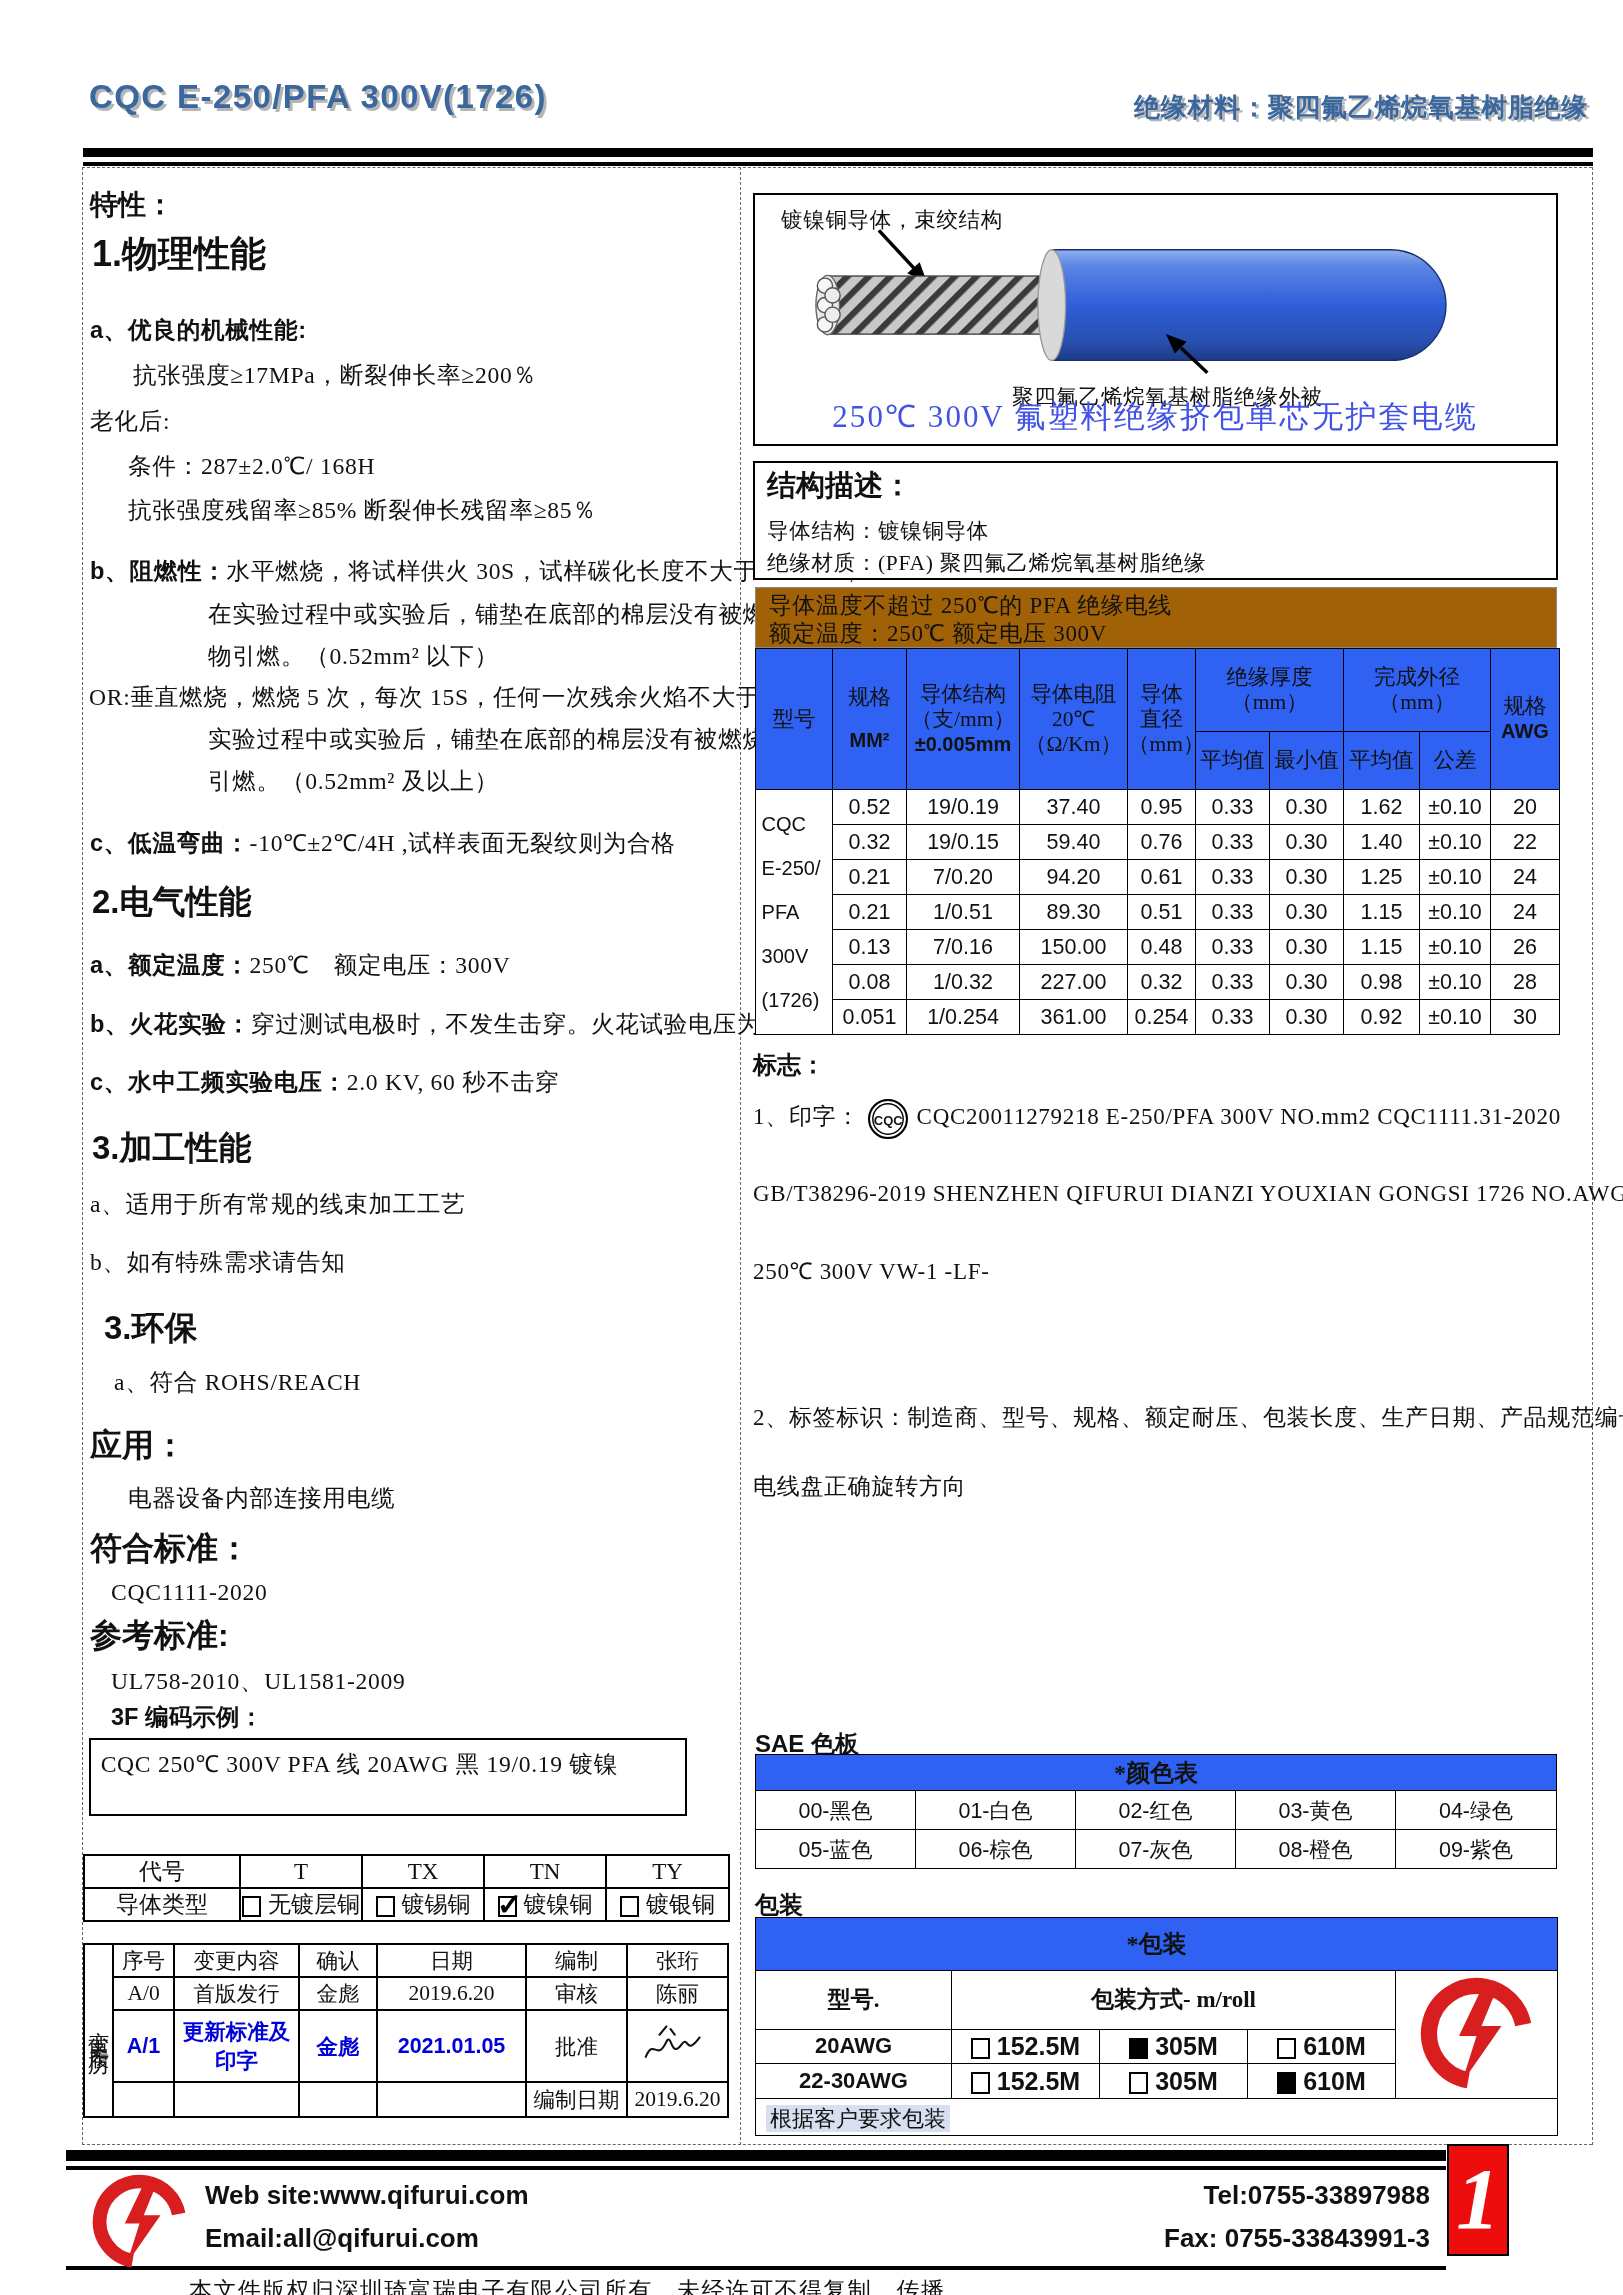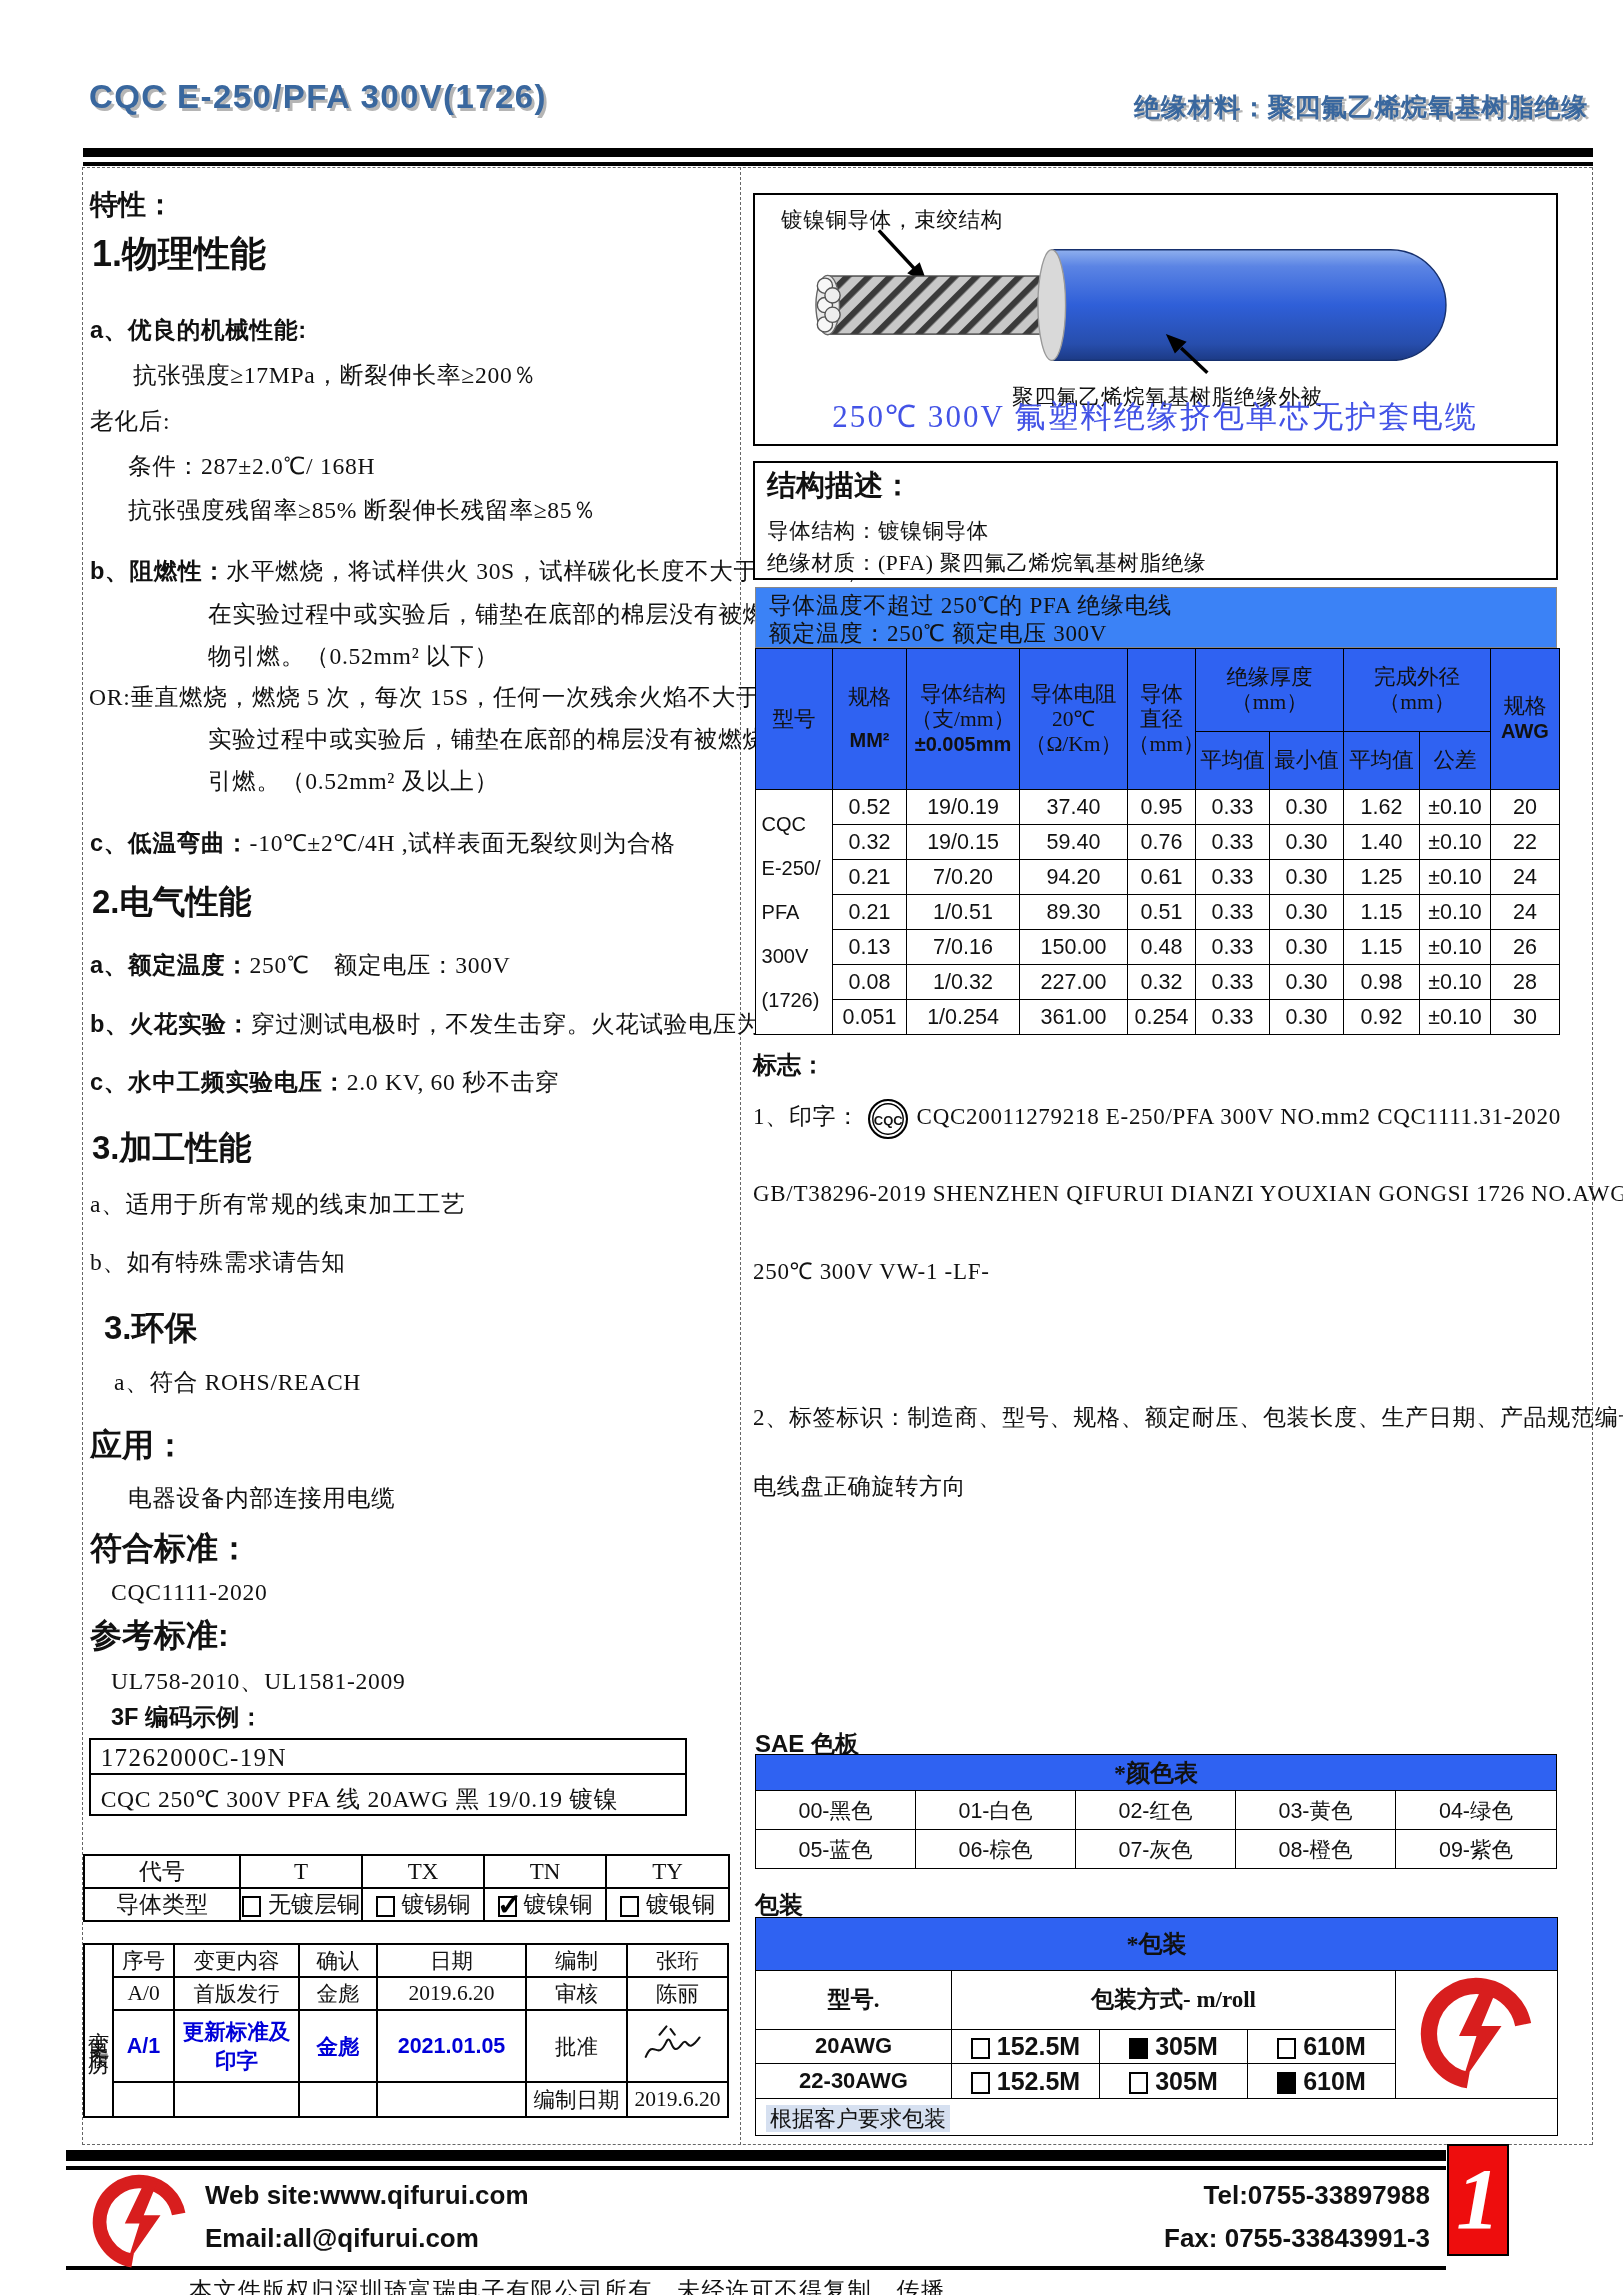--- a/index.html
+++ b/index.html
@@ -51,21 +51,21 @@
   
   .frame-box{position:absolute;border:2.1px solid #000;background:#fff;}
   .cable-label{position:absolute;font-size:21.5px;letter-spacing:0.7px;white-space:nowrap;}
   .cable-title{position:absolute;left:756px;top:394px;width:798px;text-align:center;font-size:31px;
       letter-spacing:2.1px;color:#4353e6;white-space:nowrap;}
 
   .struct-h{position:absolute;left:767px;top:466px;font-family:"Liberation Sans",sans-serif;
       font-weight:bold;font-size:29px;}
   .struct-line{position:absolute;left:767px;font-size:21.5px;letter-spacing:0.7px;white-space:nowrap;}
 
-  .gray-note{position:absolute;left:755px;top:587px;width:802px;height:61px;background:#3b82f6;
+  .gray-note{position:absolute;left:755px;top:587px;width:802px;height:61px;background:#a16207;
       border:1.4px solid #888;padding:4.2px 0 0 12.5px;}
   .gray-note div{font-size:23px;letter-spacing:0.7px;line-height:28px;}
 
   .spec-tbl{position:absolute;left:755px;top:648px;width:802px;table-layout:fixed;}
   .spec-tbl td{border:1.4px solid #000;}
   .spec-tbl thead td{background:#2f62f2;font-size:21.5px;line-height:25px;}
   .spec-tbl .sub{font-family:"Liberation Sans",sans-serif;font-weight:bold;font-size:20px;}
   .spec-tbl tbody td{height:35px;font-family:"Liberation Sans",sans-serif;font-size:21.5px;background:#fff;}
   .model-cell{text-align:left !important;padding-left:5.6px !important;}
   .model-line{line-height:44px;font-size:20px;}
@@ -161,21 +161,20 @@
 <div class="body-line" style="left:128px;top:1482px;">电器设备内部连接用电缆</div>
 
 <div class="h1" style="left:90px;top:1527px;font-size:32px;">符合标准：</div>
 <div class="body-line" style="left:111px;top:1579px;">CQC1111-2020</div>
 
 <div class="h1" style="left:90px;top:1614px;font-size:32px;">参考标准:</div>
 <div class="body-line" style="left:111px;top:1665px;">UL758-2010、UL1581-2009</div>
 
 <div class="h1" style="left:111px;top:1701px;font-size:23.6px;">3F 编码示例：</div>
 <div class="code-box">
-  <div class="r1">17262000C-19N</div>
   <div class="r2">CQC 250℃  300V PFA 线  20AWG  黑  19/0.19 镀镍</div>
 </div>
 
 <table class="daihao-tbl">
   <colgroup>
       <col style="width:156px">
       <col style="width:122px">
       <col style="width:122px">
       <col style="width:122px">
       <col style="width:123px">

